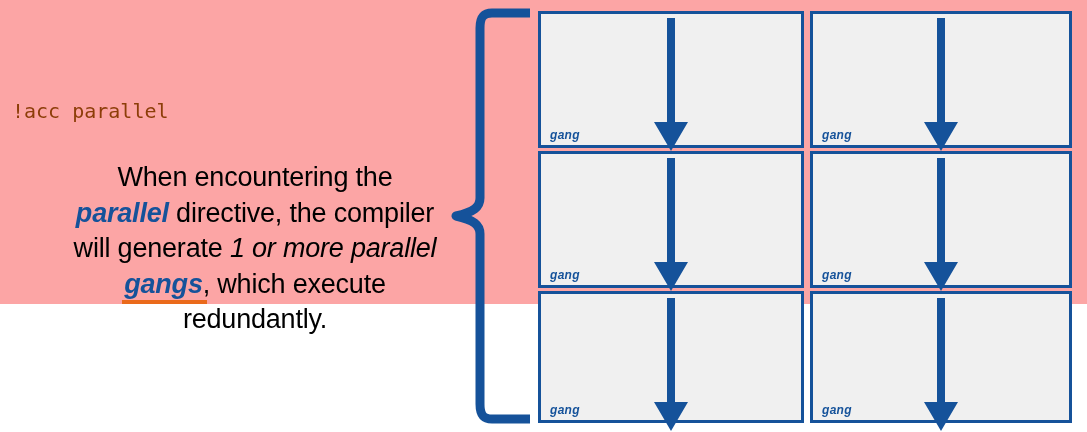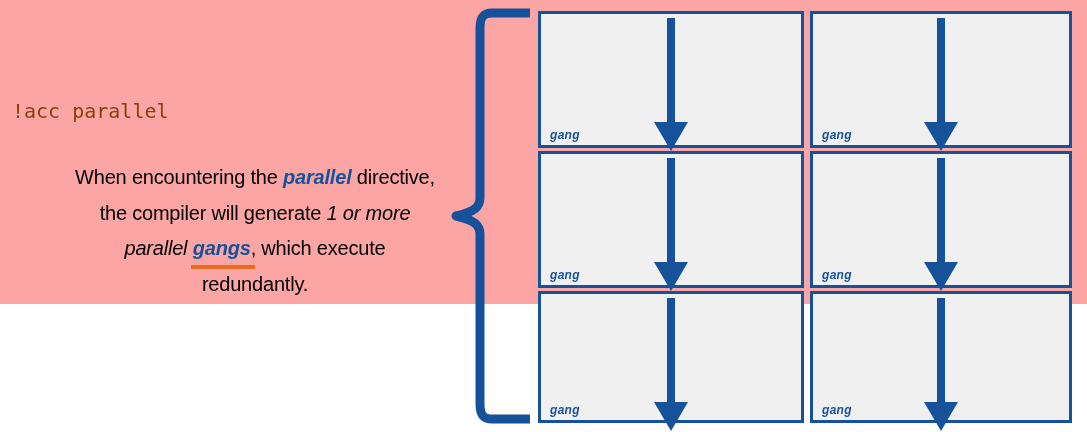--- a/index.html
+++ b/index.html
@@ -34,21 +34,21 @@
     letter-spacing: 0px;
   }
 
   .body-para {
     position: absolute;
     left: 70px;
     top: 160px;
     width: 370px;
     text-align: center;
     font-family: "Liberation Sans", sans-serif;
-    font-size: 20px;
+    font-size: 27px;
     line-height: 35.5px;
     color: #000000;
     letter-spacing: -0.2px;
   }
   .body-para .kw-parallel {
     color: #15529a;
     font-weight: bold;
     font-style: italic;
   }
   .body-para .ital {

